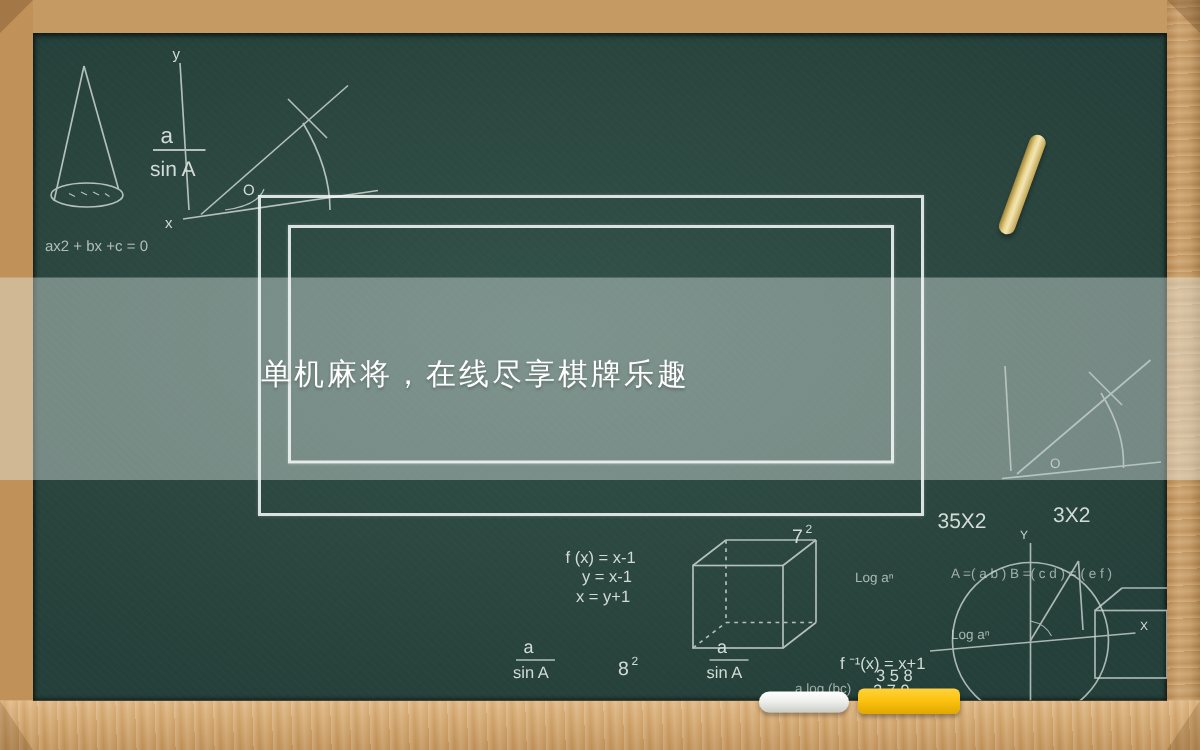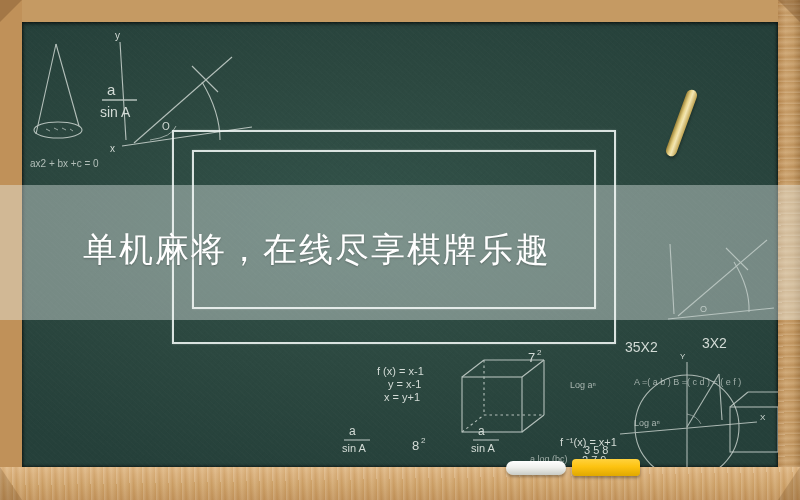--- a/index.html
+++ b/index.html
@@ -138,21 +138,21 @@
   .rect-outer { left: 172px; top: 130px; width: 440px; height: 210px; }
   .rect-inner { left: 192px; top: 150px; width: 400px; height: 155px; }
 
   
   .title {
     position: absolute;
     left: 0; top: 228px;
     width: 634px;
     text-align: center;
     color: #ffffff;
-    font-size: 34px;
+    font-size: 20px;
     letter-spacing: 2px;
     line-height: 44px;
     font-family: Liberation Serif, serif;
     text-shadow: 0 1px 2px rgba(0,0,0,0.25);
     white-space: nowrap;
   }
 
   
   .chalk-stick {
     position: absolute;

